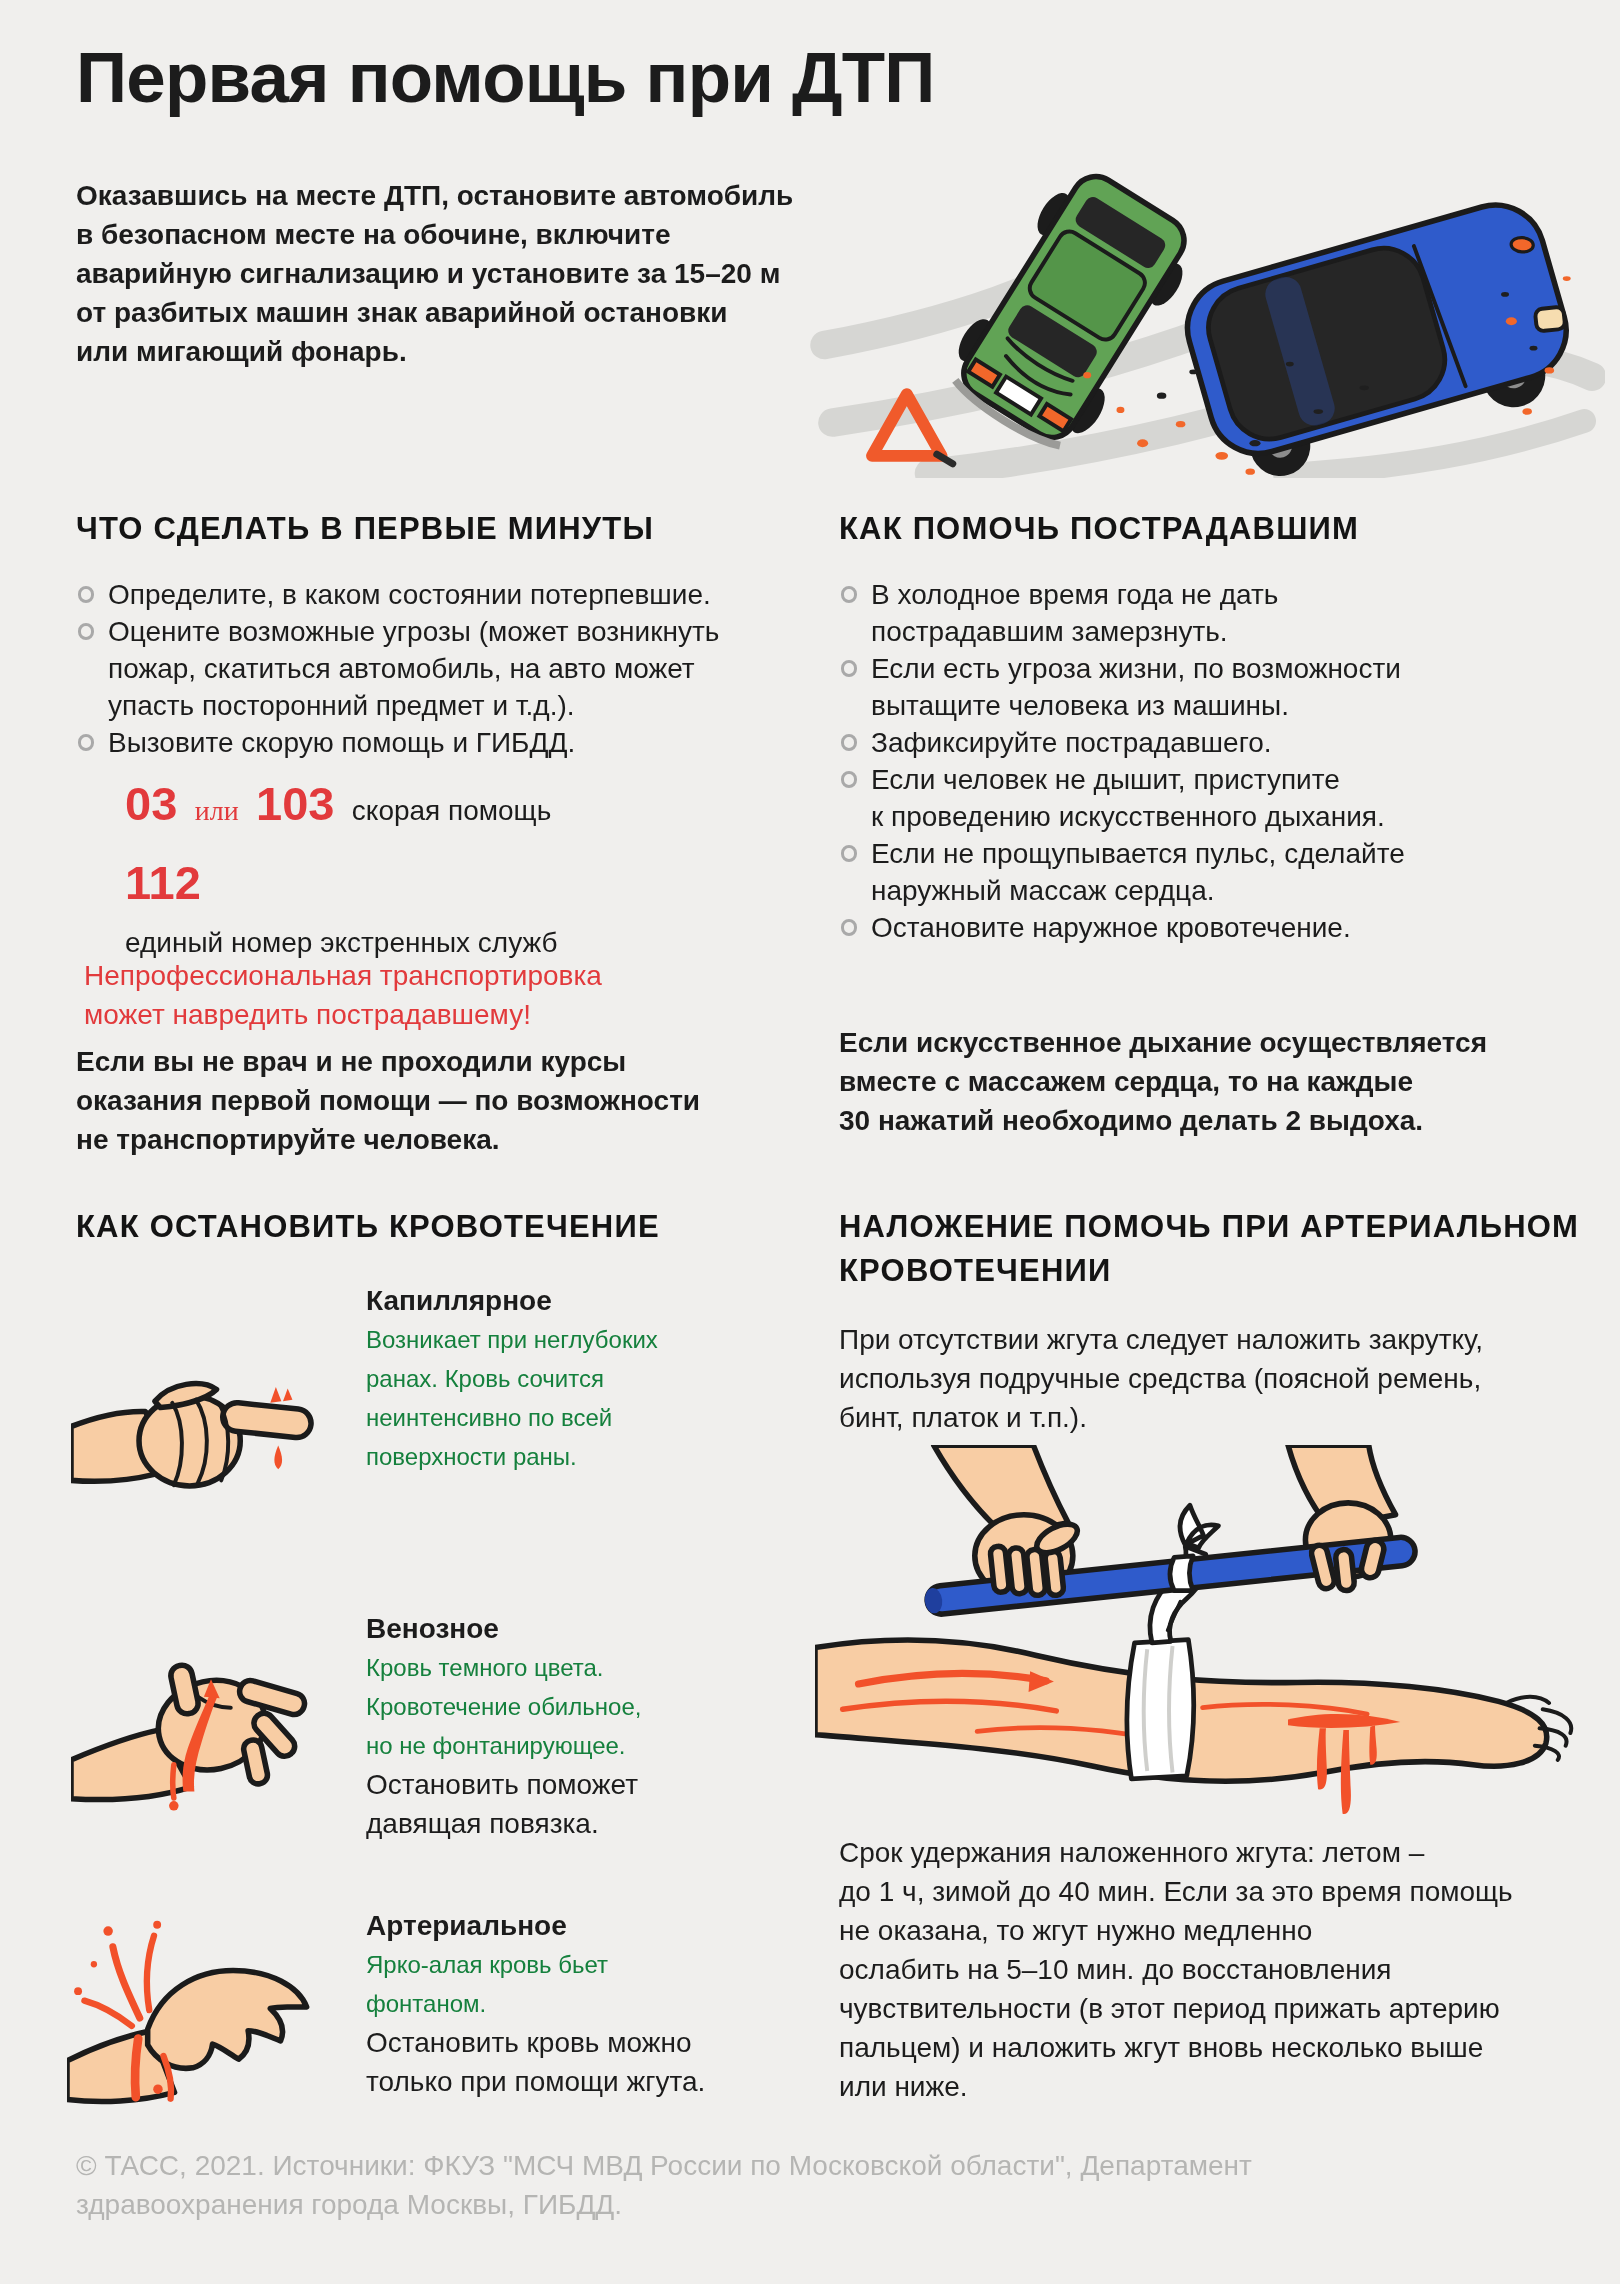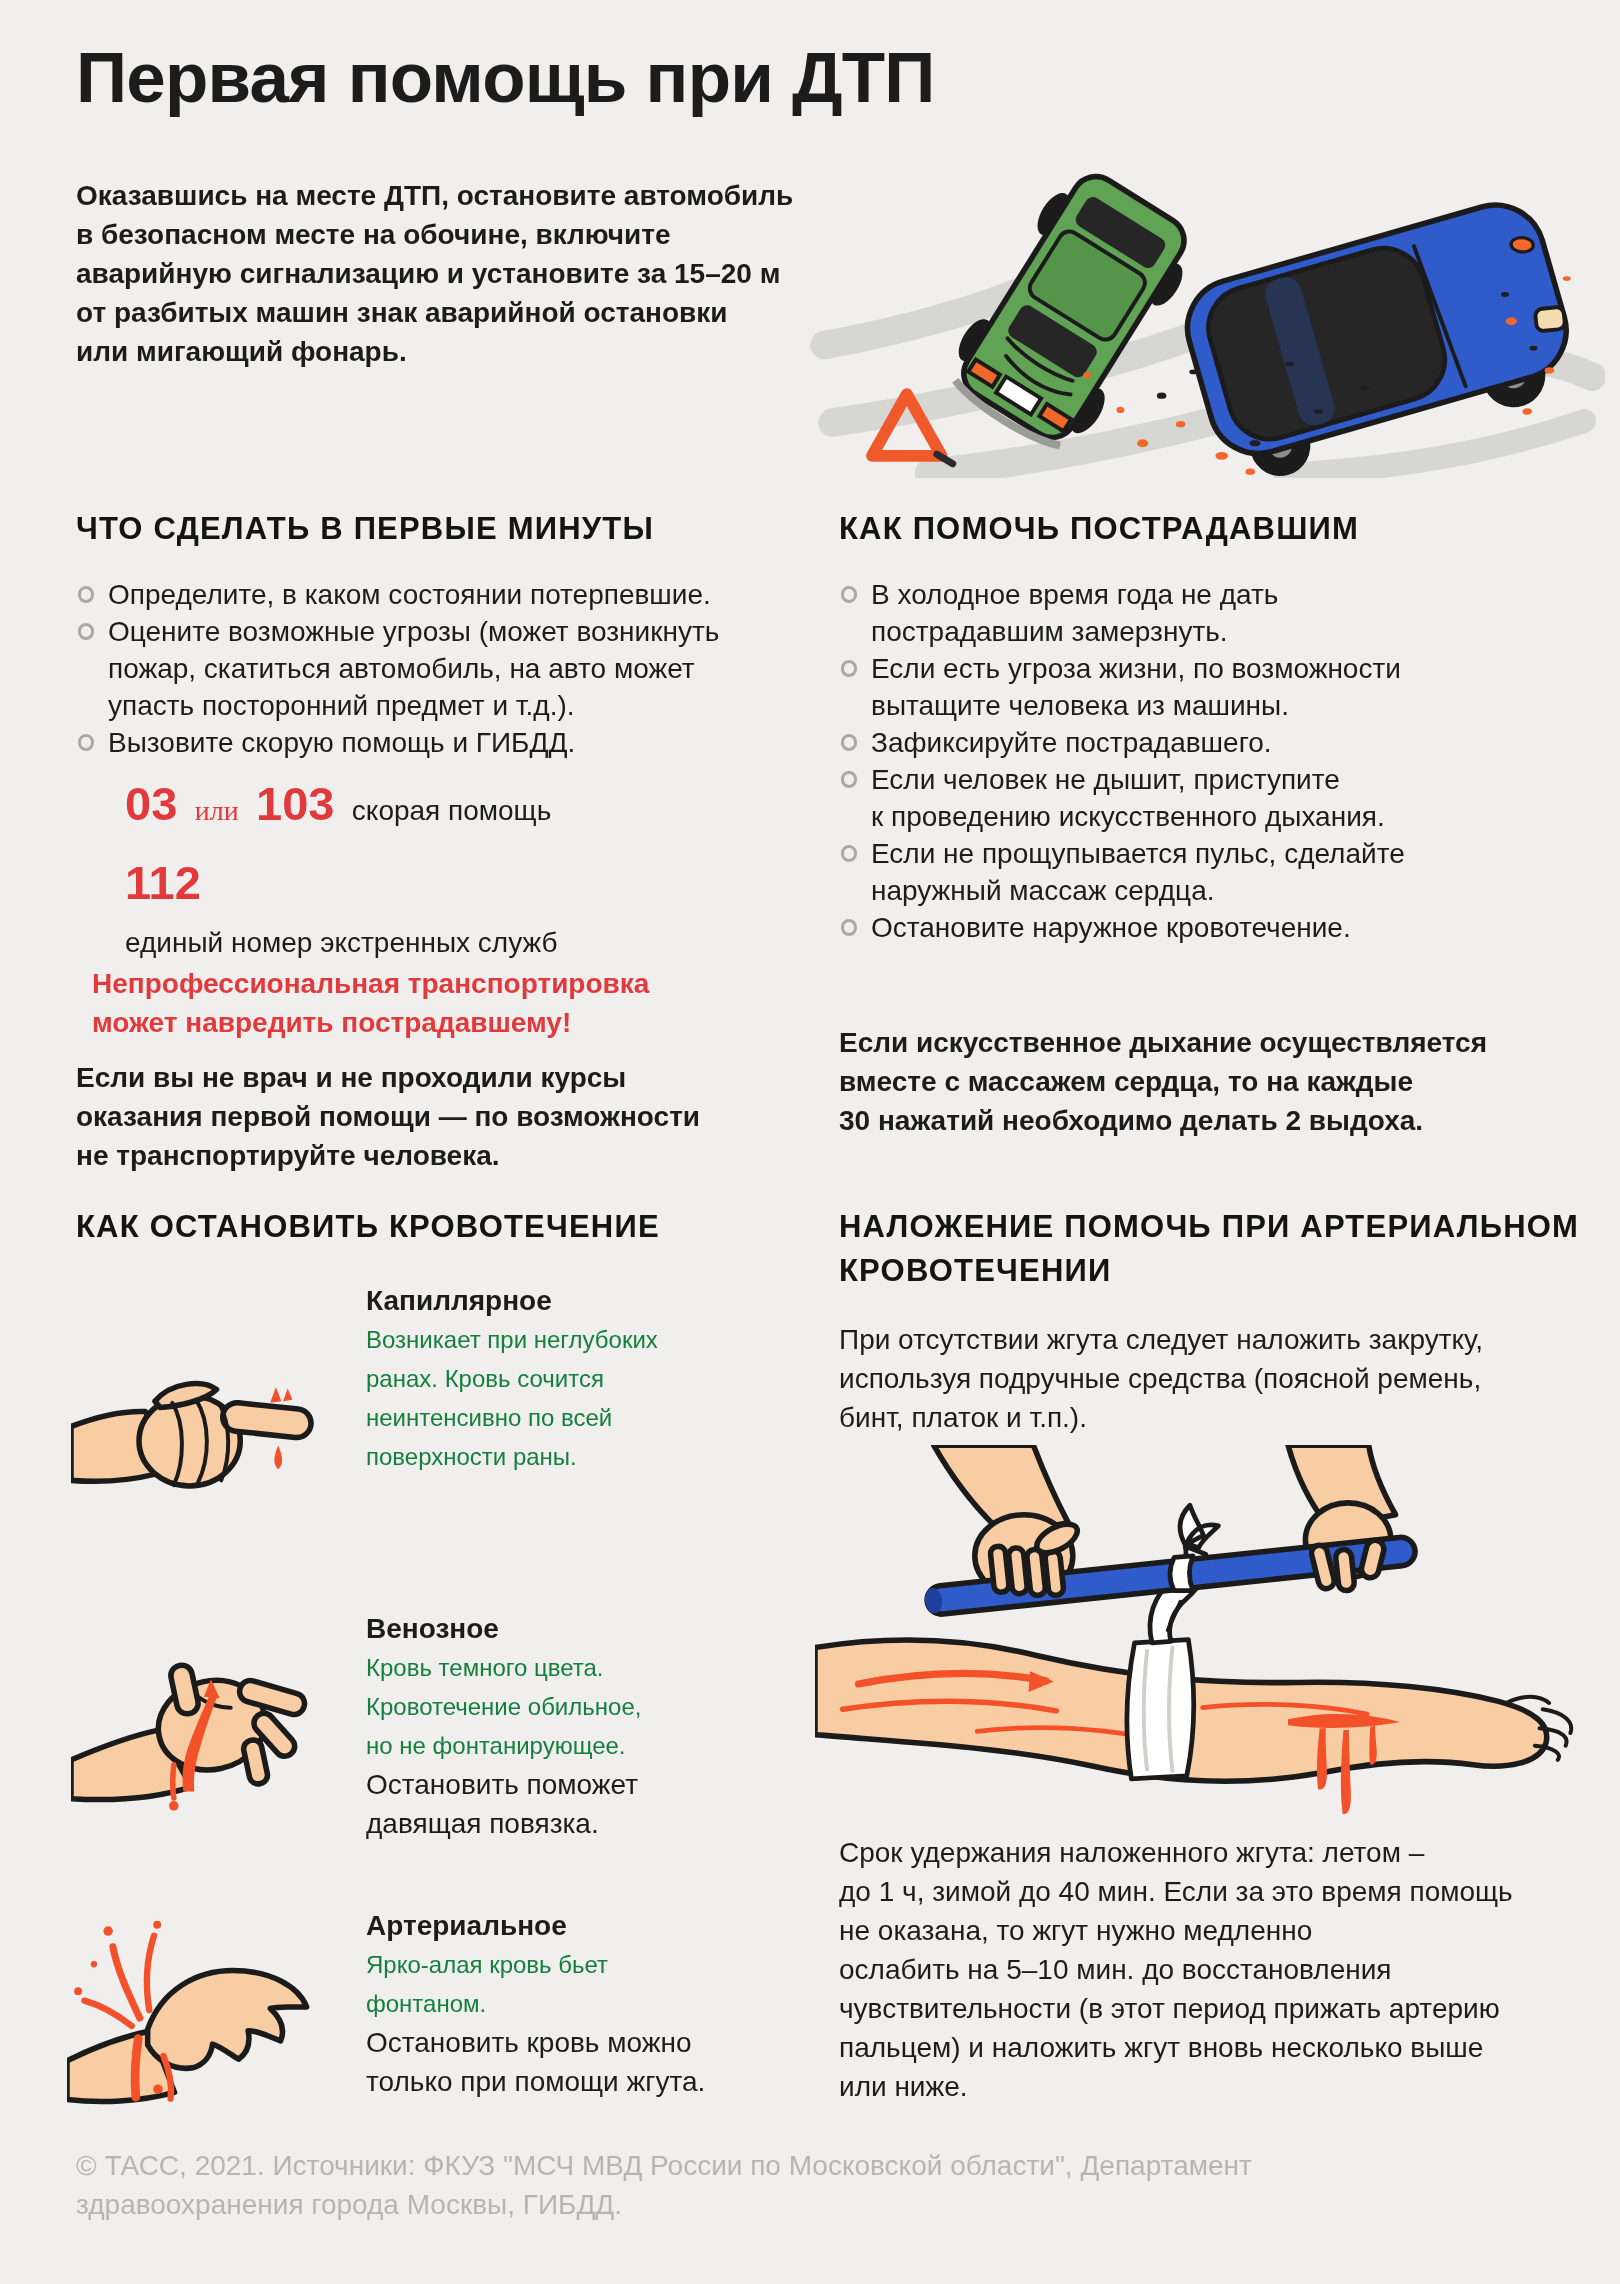--- a/index.html
+++ b/index.html
@@ -11,21 +11,21 @@
   .sec-h{font-size:31px;font-weight:bold;letter-spacing:1.2px;line-height:44px;white-space:pre-line;color:#141414;}
   .blist{list-style:none;margin:0;padding:0;font-size:28px;line-height:37px;}
   .blist li{position:relative;padding-left:32px;margin:0;white-space:pre-line;}
   .blist li::before{content:"";position:absolute;left:1.6px;top:10.3px;width:10.3px;height:10.3px;
         border:3.2px solid #a9a9a9;border-radius:50%;background:transparent;}
   .phone-row{display:flex;align-items:baseline;gap:17.4px;margin:0;}
   .phone-row+.phone-row{margin-top:24px;flex-direction:column;}
   .phone-num{font-size:47px;font-weight:bold;color:#e23a3c;}
   .phone-or{font-size:28px;color:#e23a3c;font-family:Liberation Serif, serif;}
   .phone-label{font-size:28px;color:#1c1c1c;}
-  .warn-red{font-size:28px;font-weight:bold;color:#e23a3c;line-height:39px;white-space:pre-line;margin:16px;}
+  .warn-red{font-size:28px;font-weight:normal;color:#e23a3c;line-height:39px;white-space:pre-line;margin:8px;}
   .warn-black{font-size:28px;font-weight:bold;color:#1c1c1c;line-height:39px;white-space:pre-line;margin:0;}
   .para{font-size:28px;line-height:39px;white-space:pre-line;}
   .btype-name{font-size:28px;font-weight:bold;line-height:39px;}
   .btype-desc{font-size:24px;color:#15803d;line-height:39px;white-space:pre-line;}
   .btype-act{font-size:28px;color:#1c1c1c;line-height:39px;white-space:pre-line;}
   .footer{font-size:28px;line-height:39px;color:#b5b5b3;white-space:pre-line;}
   
   .skin{fill:#f8cda4;stroke:#1b1b1b;stroke-width:7;stroke-linejoin:round;}
   .white{fill:#ffffff;stroke:#1b1b1b;stroke-width:6;stroke-linejoin:round;}
   .ln{fill:none;stroke:#1b1b1b;stroke-linecap:round;stroke-width:5;}

